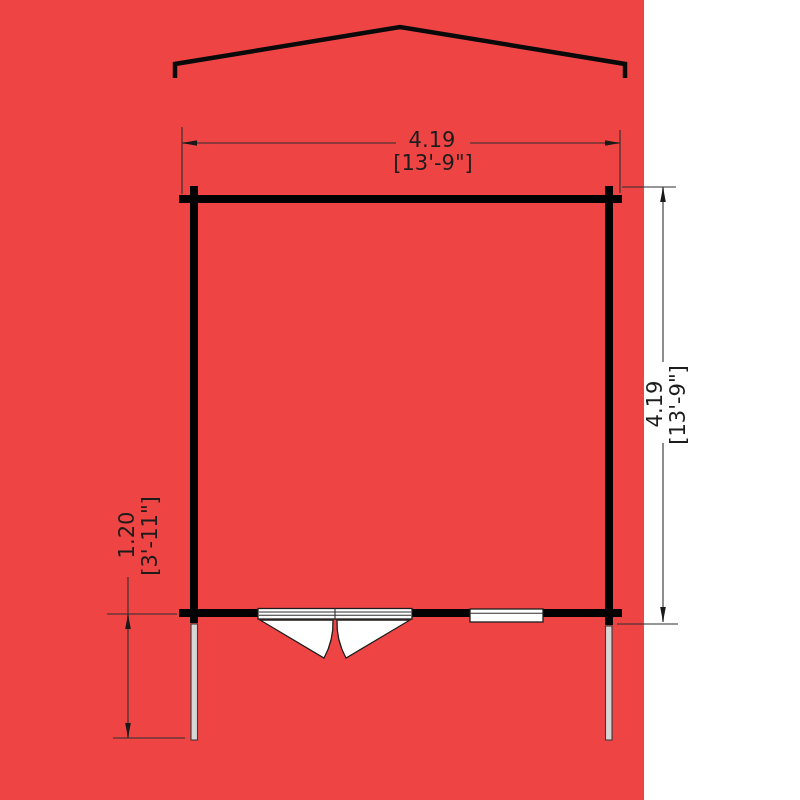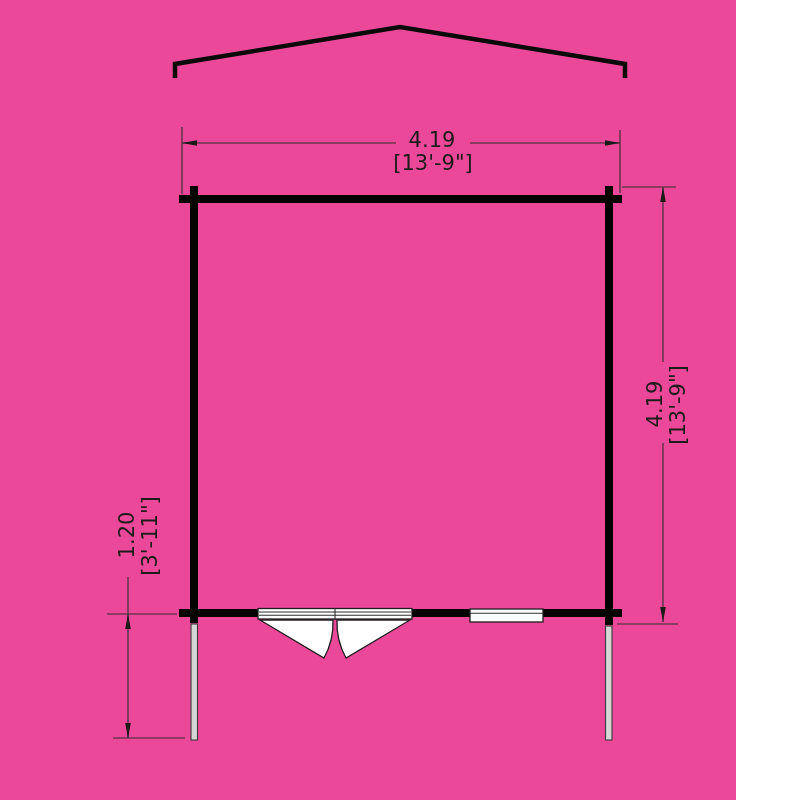--- a/index.html
+++ b/index.html
@@ -6,23 +6,23 @@
     margin: 0;
     padding: 0;
     background: #ffffff;
     width: 800px;
     height: 800px;
     overflow: hidden;
     font-family: "DejaVu Sans", sans-serif;
   }
   .canvas {
     position: relative;
-    width: 736px;
+    width: 644px;
     height: 800px;
-    background: #ec4899;
+    background: #ef4444;
   }
   svg { display: block; }
   .wall {
     stroke: #000000;
     stroke-width: 8;
     fill: none;
   }
   .roof {
     stroke: #0a0a0a;
     stroke-width: 4.5;

